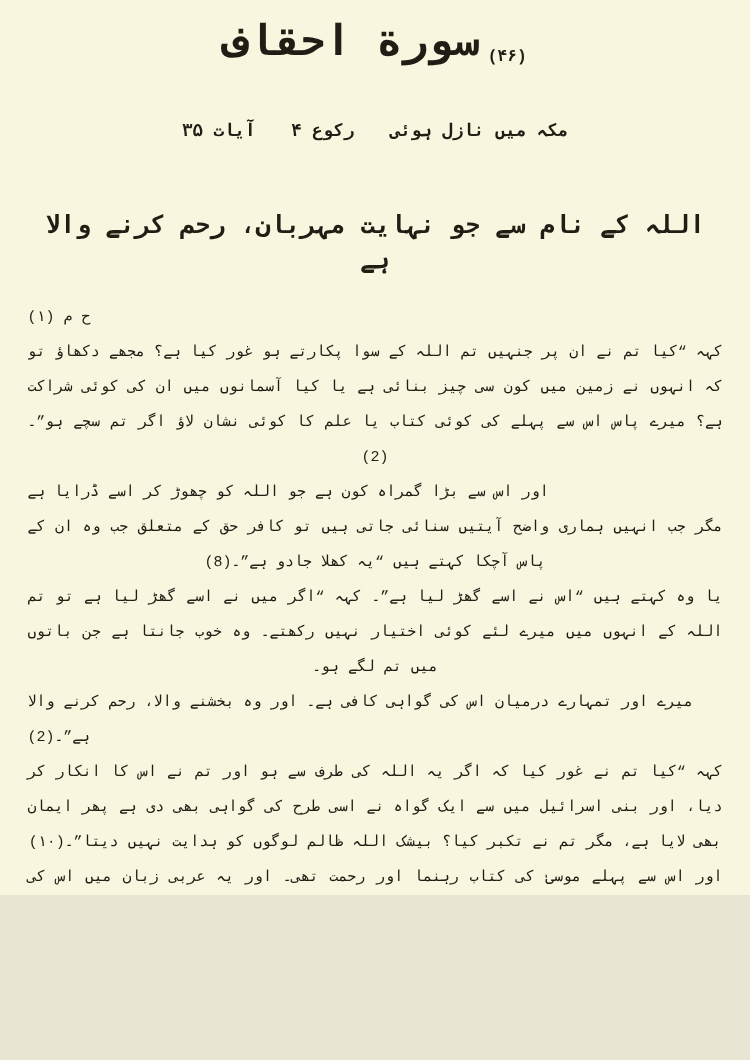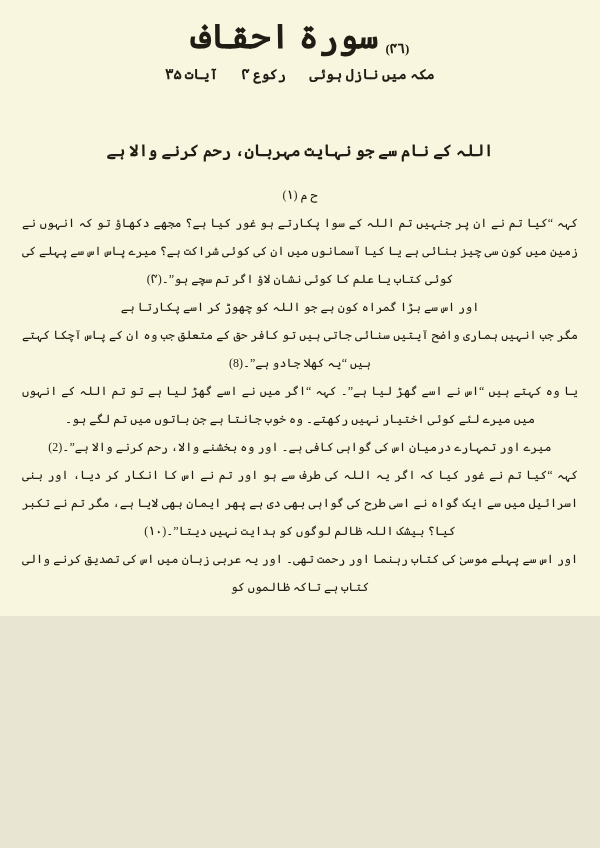--- a/index.html
+++ b/index.html
@@ -3,63 +3,63 @@
 <meta charset="utf-8">
 <style>
   html, body {
     margin: 0;
     padding: 0;
     background: #e8e5d2;
   }
   .page {
     position: relative;
     width: 600px;
-    height: 616px;
+    height: 716px;
     margin: 0 auto;
     box-sizing: border-box;
     padding: 8px 22px 0 22px;
     background: #f9f6e0;
     color: #201d14;
-    font-family: Liberation Serif, serif;
+    font-family: Liberation Mono, monospace;
     overflow: hidden;
   }
   header { text-align: center; }
   .title-line {
     margin: 6px 0 0 0;
     font-size: 34px;
     font-weight: bold;
     line-height: 1.35;
   }
   .surah-num {
     font-size: 13px;
     font-weight: bold;
     position: relative;
     top: 5px;
     margin-inline-end: 7px;
   }
   .subtitle {
-    margin-top: 6px;
+    margin-top: 36px;
     font-size: 14px;
     font-weight: bold;
   }
   .subtitle span { margin: 0 10px; }
   .bismillah {
     text-align: center;
     margin: 54px 0 16px 0;
-    font-size: 16px;
+    font-size: 20px;
     font-weight: bold;
     line-height: 28px;
   }
   .verses { margin-top: 2px; }
   .verses p {
     margin: 0;
     font-size: 12px;
     line-height: 28px;
   }
-  .verses p.center { text-align: center; }
+  .verses p.center { text-align: left; }
   .verses p.justify {
     text-align: justify;
     text-align-last: center;
   }
 </style>
 </head>
 <body>
 
 <div class="page">
   <header>
@@ -70,22 +70,22 @@
       <span>مکہ میں نازل ہوئی</span>
       <span>رکوع ۴</span>
       <span>آیات ۳۵</span>
     </div>
   </header>
 
   <main dir="rtl">
     <p class="bismillah">اللہ کے نام سے جو نہایت مہربان، رحم کرنے والا ہے</p>
     <div class="verses">
         <p class="center" dir="rtl">ح م (۱)</p>
-        <p class="justify" dir="rtl">کہہ “کیا تم نے ان پر جنہیں تم اللہ کے سوا پکارتے ہو غور کیا ہے؟ مجھے دکھاؤ تو کہ انہوں نے زمین میں کون سی چیز بنائی ہے یا کیا آسمانوں میں ان کی کوئی شراکت ہے؟ میرے پاس اس سے پہلے کی کوئی کتاب یا علم کا کوئی نشان لاؤ اگر تم سچے ہو”۔(۴)</p>
-        <p class="center" dir="rtl">اور اس سے بڑا گمراہ کون ہے جو اللہ کو چھوڑ کر اسے پکارتا ہے</p>
+        <p class="justify" dir="rtl">کہہ “کیا تم نے ان پر جنہیں تم اللہ کے سوا پکارتے ہو غور کیا ہے؟ مجھے دکھاؤ تو کہ انہوں نے زمین میں کون سی چیز بنائی ہے یا کیا آسمانوں میں ان کی کوئی شراکت ہے؟ میرے پاس اس سے پہلے کی کوئی کتاب یا علم کا کوئی نشان لاؤ اگر تم سچے ہو”۔(2)</p>
+        <p class="center" dir="rtl">اور اس سے بڑا گمراہ کون ہے جو اللہ کو چھوڑ کر اسے ڈرایا ہے</p>
         <p class="justify" dir="rtl">مگر جب انہیں ہماری واضح آیتیں سنائی جاتی ہیں تو کافر حق کے متعلق جب وہ ان کے پاس آچکا کہتے ہیں “یہ کھلا جادو ہے”۔(8)</p>
         <p class="justify" dir="rtl">یا وہ کہتے ہیں “اس نے اسے گھڑ لیا ہے”۔ کہہ “اگر میں نے اسے گھڑ لیا ہے تو تم اللہ کے انہوں میں میرے لئے کوئی اختیار نہیں رکھتے۔ وہ خوب جانتا ہے جن باتوں میں تم لگے ہو۔</p>
         <p class="center" dir="rtl">میرے اور تمہارے درمیان اس کی گواہی کافی ہے۔ اور وہ بخشنے والا، رحم کرنے والا ہے”۔(2)</p>
         <p class="justify" dir="rtl">کہہ “کیا تم نے غور کیا کہ اگر یہ اللہ کی طرف سے ہو اور تم نے اس کا انکار کر دیا، اور بنی اسرائیل میں سے ایک گواہ نے اسی طرح کی گواہی بھی دی ہے پھر ایمان بھی لایا ہے، مگر تم نے تکبر کیا؟ بیشک اللہ ظالم لوگوں کو ہدایت نہیں دیتا”۔(۱۰)</p>
         <p class="justify" dir="rtl">اور اس سے پہلے موسیٰ کی کتاب رہنما اور رحمت تھی۔ اور یہ عربی زبان میں اس کی تصدیق کرنے والی کتاب ہے تاکہ ظالموں کو</p>
       </div>
   </main>
 </div>
 
 </body></html>

